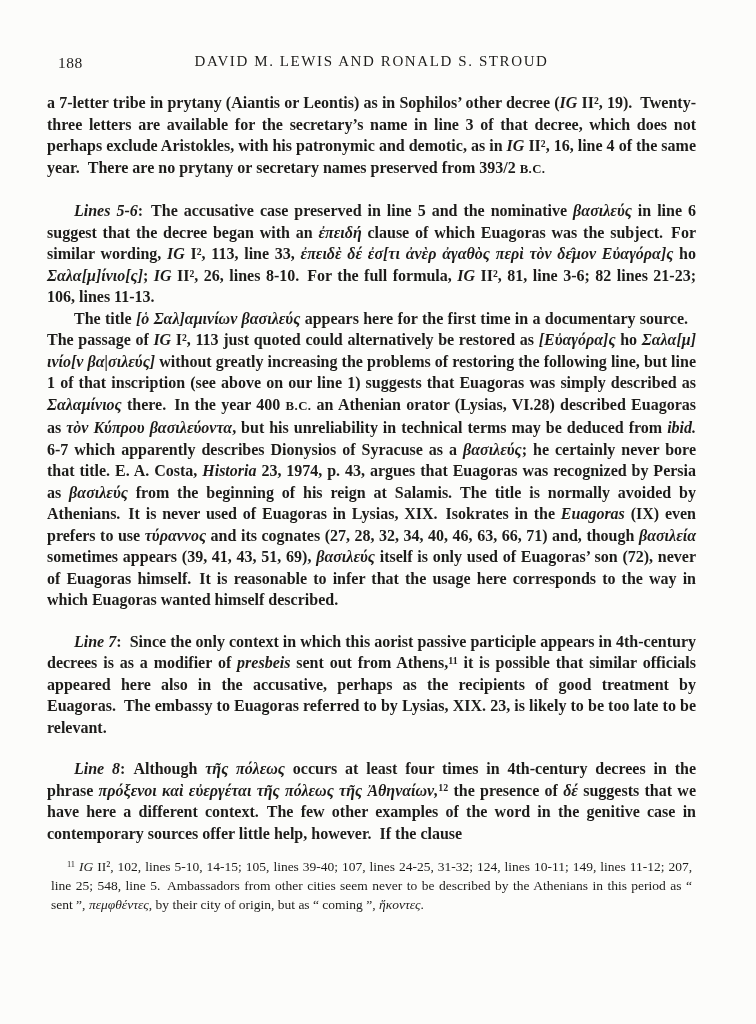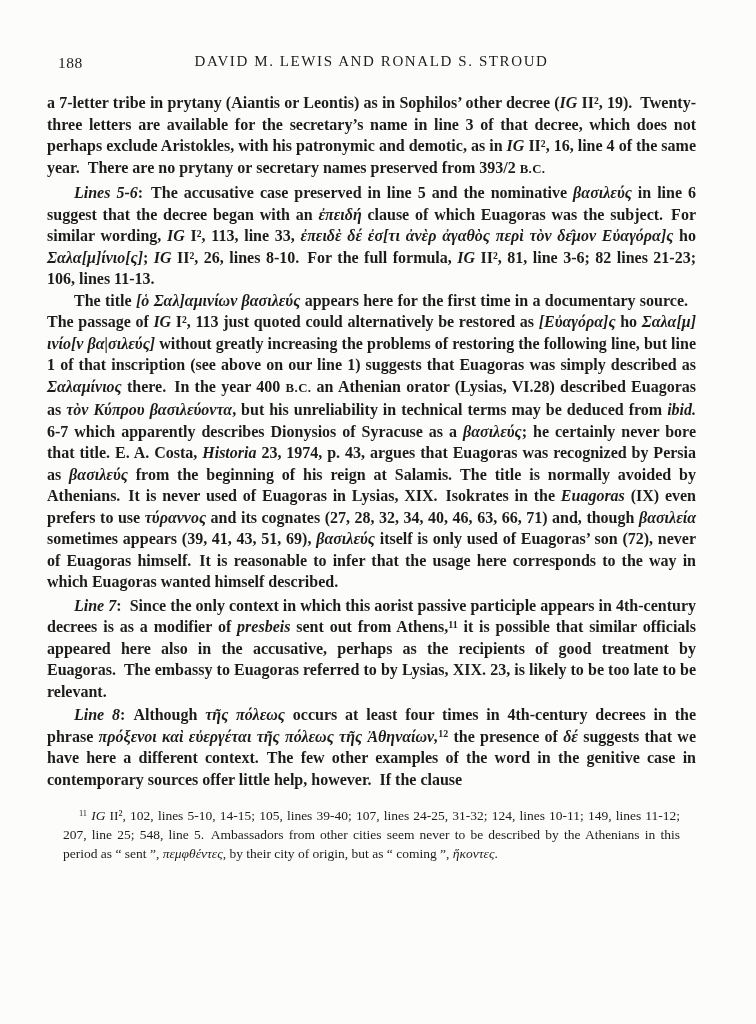--- a/index.html
+++ b/index.html
@@ -37,37 +37,37 @@
     white-space: nowrap;
   }
   .body-text {
     margin-top: 19px;
     font-size: 16px;
     line-height: 21.5px;
     text-align: justify;
   }
   .body-text p { margin: 0; font-weight: bold; }
   p.indent { text-indent: 27px; }
-  p.space-before { margin-top: 2px; }
+  p.space-before { margin-top: 20px; }
   i.greek { font-style: italic; }
   sup.fnref {
     font-size: 0.62em;
     line-height: 0;
     vertical-align: baseline;
     position: relative;
     top: -0.45em;
   }
   .sc { font-size: 0.8em; letter-spacing: 0.4px; }
   .footnotes {
     margin-top: 13px;
     font-size: 13.5px;
     line-height: 19px;
     text-align: justify;
   }
-  .footnotes p { margin: 16px; text-indent: 16px; }
+  .footnotes p { margin: 4px; text-indent: 16px; }
 </style>
 </head>
 <body>
 
 <div class="page">
   <div class="page-header">
     <span class="page-number">188</span>
     <span class="running-head">DAVID M. LEWIS AND RONALD S. STROUD</span>
   </div>
   <div class="body-text">

